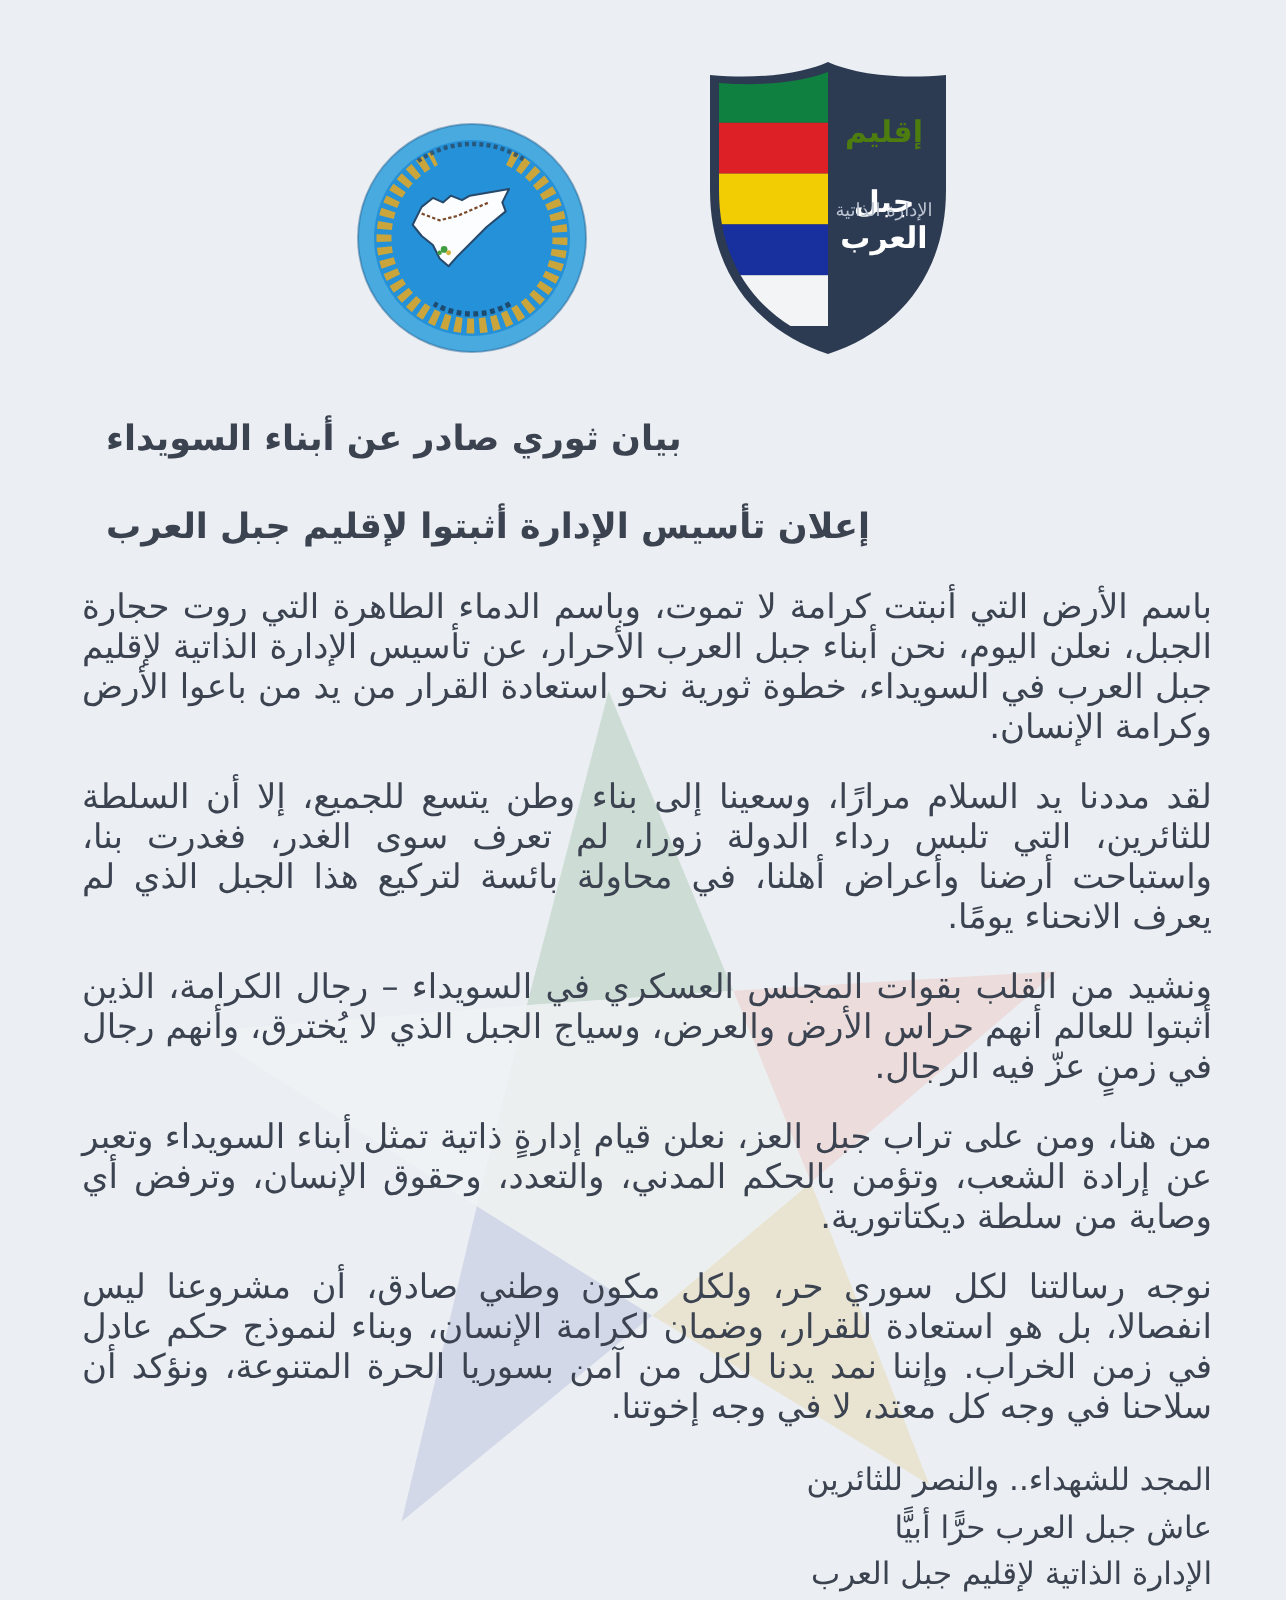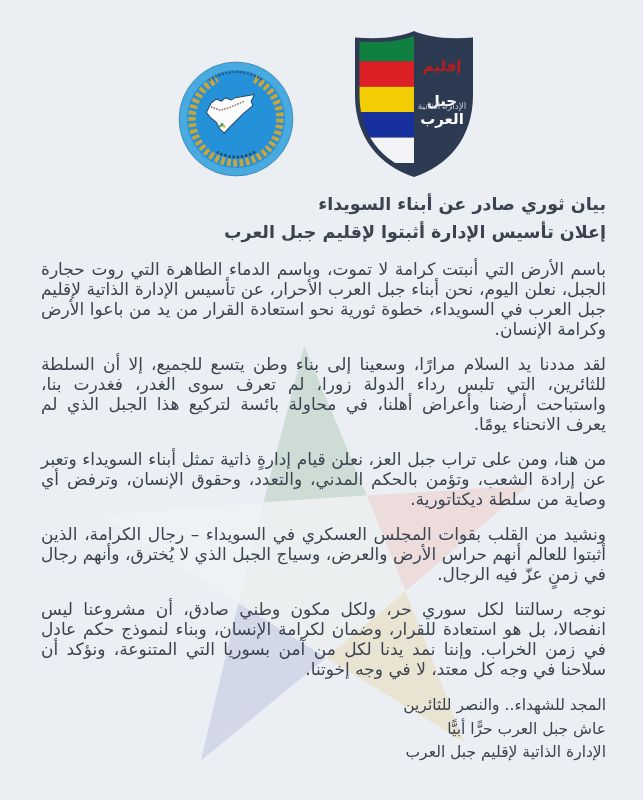--- a/index.html
+++ b/index.html
@@ -9,30 +9,30 @@
     width: 643px; height: 800px;
     overflow: hidden;
     background: #ebeef2;
   }
   
   .watermark { position:absolute; left:0; top:0; width:643px; height:800px; z-index:0; }
   
   .emblem { position:absolute; left:177px; top:60px; width:118px; height:118px; z-index:1; }
   .shield-wrap { position:absolute; left:350px; top:27px; width:128px; height:154px; z-index:1; }
   .shield-text { position:absolute; left:62px; width:60px; text-align:center; direction:rtl; }
-  .shield-line1 { top:30px; font-size:15px; font-weight:700; color:#b91c1c; }
+  .shield-line1 { top:30px; font-size:15px; font-weight:700; color:#4d7c0f; }
   .shield-line2 { top:65px; font-size:15px; font-weight:700; color:#ffffff; }
   .shield-line3 { top:74px; font-size:9px;  font-weight:400; color:#bcc4d2; }
   
   .content {
     position:absolute; top:190px; left:37px; right:37px; z-index:2;
     direction: rtl;
   }
   .title-line {
-    margin:0; text-align:right;
+    margin:16px; text-align:left;
     font-size:17.5px; font-weight:700; line-height:28px;
   }
   .title-block { margin-bottom:13px; }
   .body-par {
     margin:0 0 15px 4px;
     font-size:17px; line-height:20px;
     text-align: justify;
     text-align-last: right;
   }
   .signature {
@@ -97,23 +97,23 @@
   </div>
 
   <div class="content" style="color: rgb(60, 67, 80);">
     <div class="title-block">
       <h1 class="title-line">بيان ثوري صادر عن أبناء السويداء</h1>
       <h1 class="title-line">إعلان تأسيس الإدارة أثبتوا لإقليم جبل العرب</h1>
     </div>
 
     <p class="body-par">باسم الأرض التي أنبتت كرامة لا تموت، وباسم الدماء الطاهرة التي روت حجارة الجبل، نعلن اليوم، نحن أبناء جبل العرب الأحرار، عن تأسيس الإدارة الذاتية لإقليم جبل العرب في السويداء، خطوة ثورية نحو استعادة القرار من يد من باعوا الأرض وكرامة الإنسان.</p>
     <p class="body-par">لقد مددنا يد السلام مرارًا، وسعينا إلى بناء وطن يتسع للجميع، إلا أن السلطة للثائرين، التي تلبس رداء الدولة زورا، لم تعرف سوى الغدر، فغدرت بنا، واستباحت أرضنا وأعراض أهلنا، في محاولة بائسة لتركيع هذا الجبل الذي لم يعرف الانحناء يومًا.</p>
+    <p class="body-par">ونشيد من القلب بقوات المجلس العسكري في السويداء – رجال الكرامة، الذين أثبتوا للعالم أنهم حراس الأرض والعرض، وسياج الجبل الذي لا يُخترق، وأنهم رجال في زمنٍ عزّ فيه الرجال.</p>
     <p class="body-par">من هنا، ومن على تراب جبل العز، نعلن قيام إدارةٍ ذاتية تمثل أبناء السويداء وتعبر عن إرادة الشعب، وتؤمن بالحكم المدني، والتعدد، وحقوق الإنسان، وترفض أي وصاية من سلطة ديكتاتورية.</p>
-    <p class="body-par">ونشيد من القلب بقوات المجلس العسكري في السويداء – رجال الكرامة، الذين أثبتوا للعالم أنهم حراس الأرض والعرض، وسياج الجبل الذي لا يُخترق، وأنهم رجال في زمنٍ عزّ فيه الرجال.</p>
-    <p class="body-par">نوجه رسالتنا لكل سوري حر، ولكل مكون وطني صادق، أن مشروعنا ليس انفصالا، بل هو استعادة للقرار، وضمان لكرامة الإنسان، وبناء لنموذج حكم عادل في زمن الخراب. وإننا نمد يدنا لكل من آمن بسوريا التي المتنوعة، ونؤكد أن سلاحنا في وجه كل معتد، لا في وجه إخوتنا.</p>
+    <p class="body-par">نوجه رسالتنا لكل سوري حر، ولكل مكون وطني صادق، أن مشروعنا ليس انفصالا، بل هو استعادة للقرار، وضمان لكرامة الإنسان، وبناء لنموذج حكم عادل في زمن الخراب. وإننا نمد يدنا لكل من آمن بسوريا الحرة المتنوعة، ونؤكد أن سلاحنا في وجه كل معتد، لا في وجه إخوتنا.</p>
 
     <div class="signature">
       <p class="sig-line">المجد للشهداء.. والنصر للثائرين</p>
       <p class="sig-line">عاش جبل العرب حرًّا أبيًّا</p>
       <p class="sig-line">الإدارة الذاتية لإقليم جبل العرب</p>
 
     </div>
   </div>
 
 </div>

